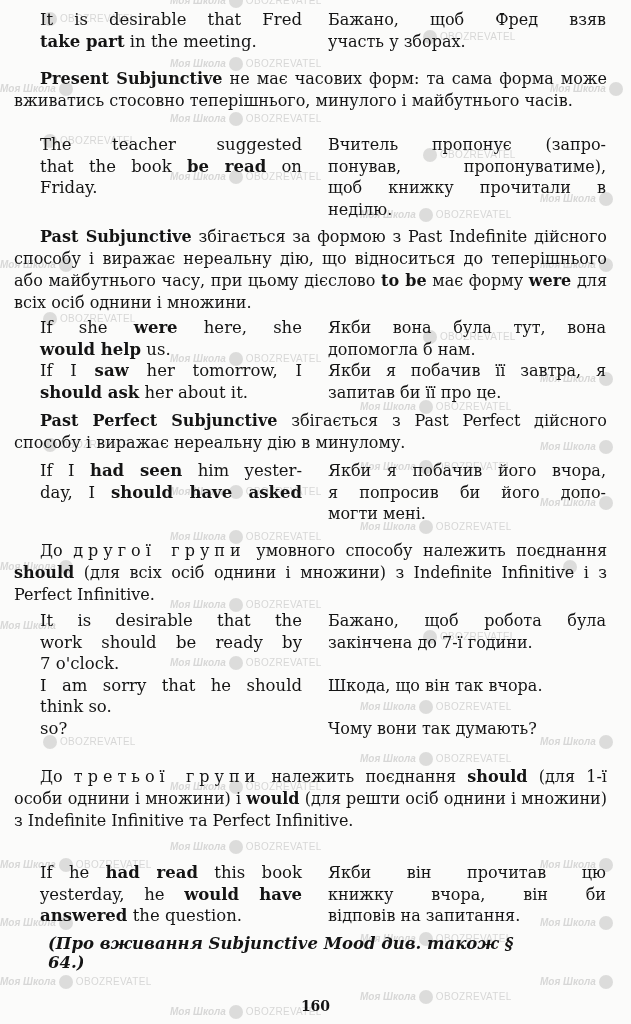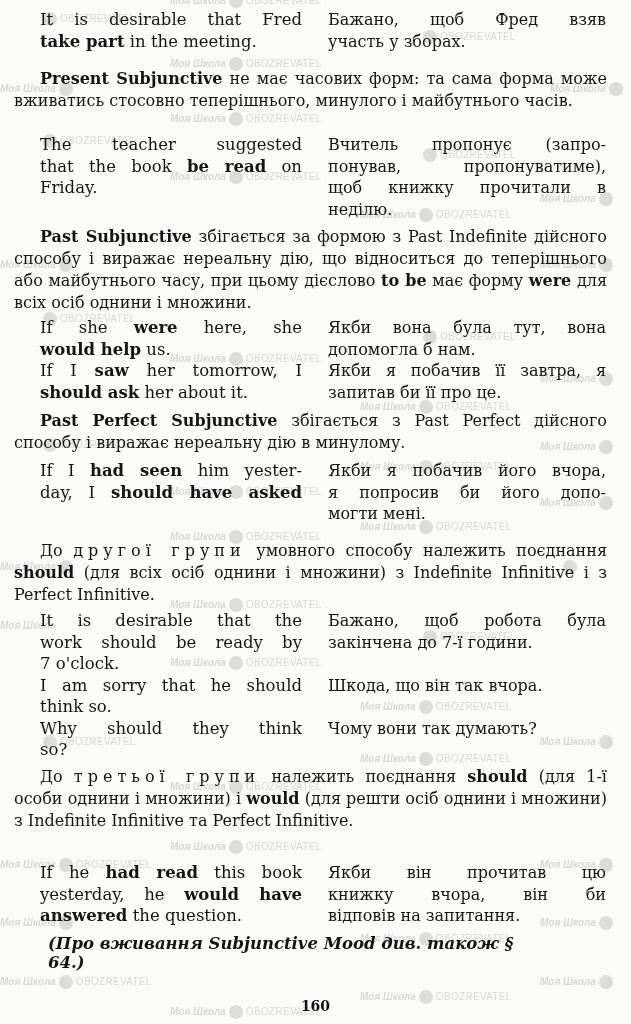--- a/index.html
+++ b/index.html
@@ -147,21 +147,20 @@
     <span class="ind"></span><span>До </span><span class="sp">другої групи</span><span> умовного способу належить поєднання </span><b>should</b><span> (для всіх осіб однини і множини) з Indefinite Infinitive і з Perfect Infinitive.</span>
   </div>
 
   <div class="row" style="top:610px">
     <div class="en">
       <span class="ln just">It is desirable that the</span>
       <span class="ln just">work should be ready by</span>
       <span class="ln">7 o'clock.</span>
       <span class="ln just">I am sorry that he should</span>
       <span class="ln">think so.</span>
-      <span class="ln just">Why should they think</span>
       <span class="ln">so?</span>
     </div>
     <div class="ua">
       <span class="ln just">Бажано, щоб робота була</span>
       <span class="ln">закінчена до 7-ї години.</span>
       <span class="ln">&nbsp;</span>
       <span class="ln">Шкода, що він так вчора.</span>
       <span class="ln">&nbsp;</span>
       <span class="ln">Чому вони так думають?</span>
     </div>

